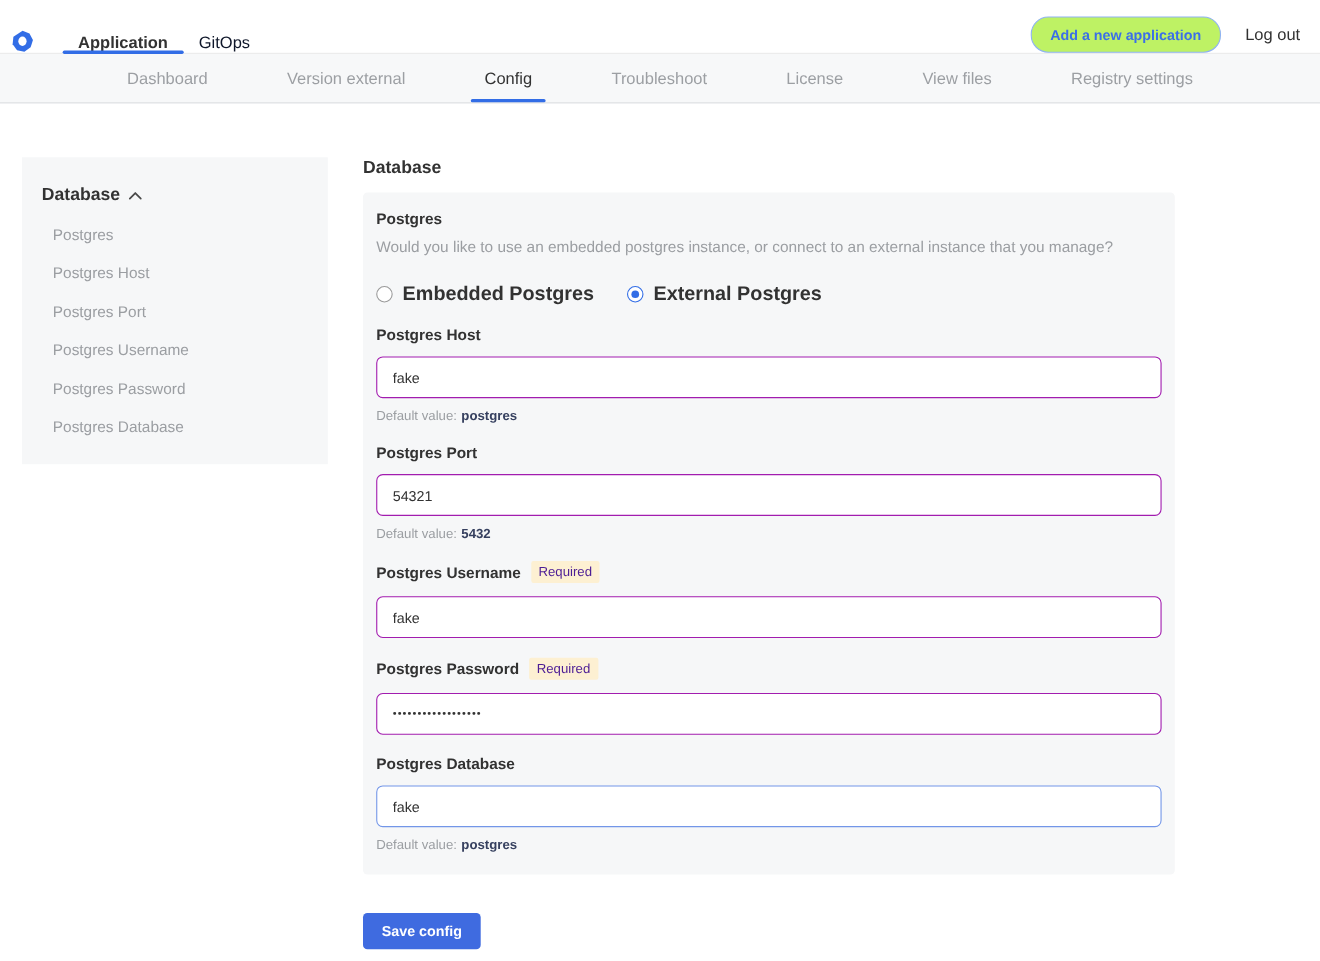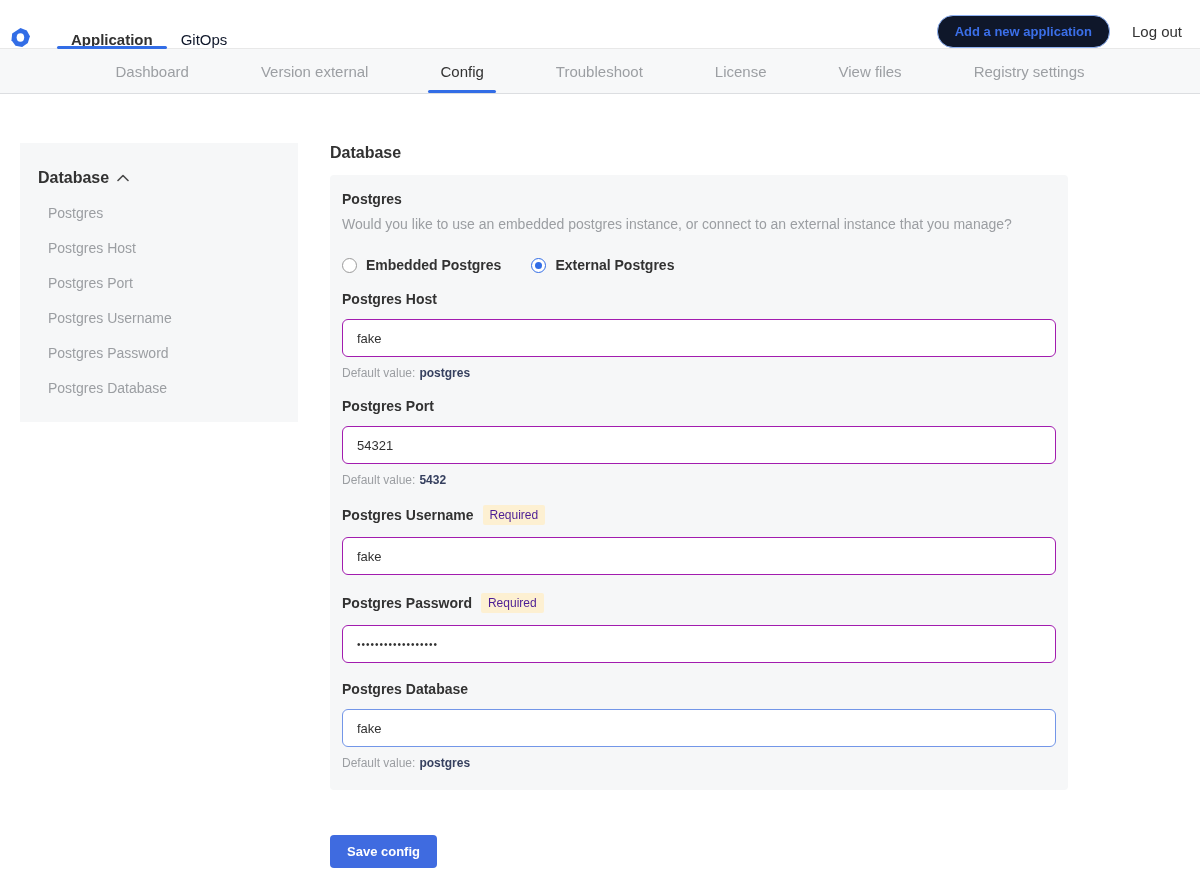--- a/index.html
+++ b/index.html
@@ -46,21 +46,21 @@
     background: #326de6;
     border-radius: 2px;
   }
   .header-right {
     margin-left: auto;
     display: flex;
     align-items: center;
     gap: 22px;
   }
   .add-app-btn {
-    background: #0f172a;
+    background: #bef264;
     border: 1px solid #8fb2f3;
     color: #3b6fe8;
     font-family: "Liberation Sans", sans-serif;
     font-size: 13px;
     font-weight: 700;
     border-radius: 16px;
     padding: 8px 17px;
     cursor: pointer;
   }
   .logout-link {
@@ -174,21 +174,21 @@
   .radio-option.selected .radio-circle { border: 1.5px solid #326de6; }
   .radio-option.selected .radio-circle::after {
     content: "";
     position: absolute;
     left: 50%; top: 50%;
     width: 7px; height: 7px;
     margin: -3.5px 0 0 -3.5px;
     border-radius: 50%;
     background: #326de6;
   }
-  .radio-label { font-size: 14px; font-weight: 700; color: #323232; }
+  .radio-label { font-size: 18px; font-weight: 700; color: #323232; }
 
   .field { margin-top: 18px; }
   .field-label-row {
     display: flex;
     align-items: center;
     gap: 9px;
     margin-bottom: 12px;
   }
   .field-label { font-size: 14px; font-weight: 700; color: #323232; }
   .required-badge {
@@ -209,21 +209,21 @@
     font-size: 13px;
     color: #323232;
     outline: none;
   }
   .field.focused .field-input { border-color: #7396e8; }
   .field.masked .field-input { font-size: 10px; letter-spacing: 1px; }
   .default-row { margin-top: 9px; font-size: 12px; color: #9b9ea2; }
   .default-value { font-weight: 700; color: #36405f; margin-left: 4px; }
 
   .save-btn {
-    margin-top: 45px;
+    margin-top: 35px;
     background: #3f6be0;
     color: #fff;
     border: none;
     border-radius: 4px;
     font-family: "Liberation Sans", sans-serif;
     font-size: 13px;
     font-weight: 700;
     padding: 9px 17px;
     cursor: pointer;
   }

